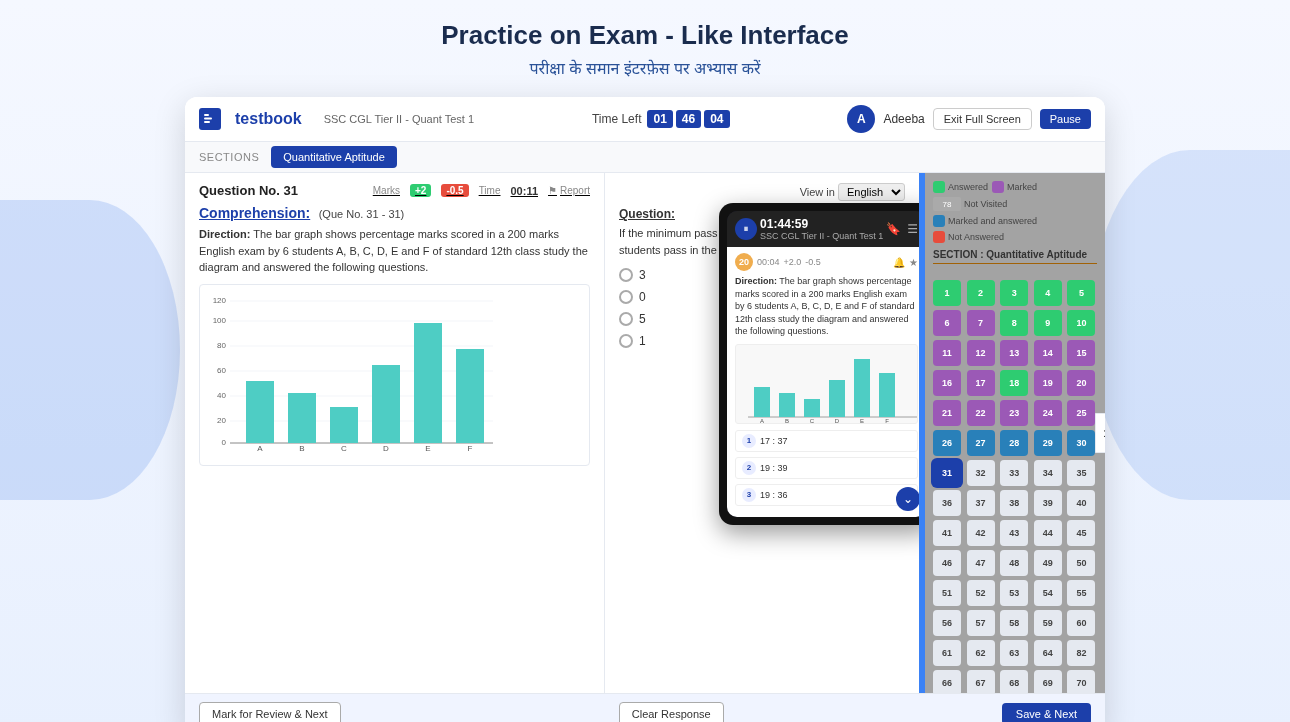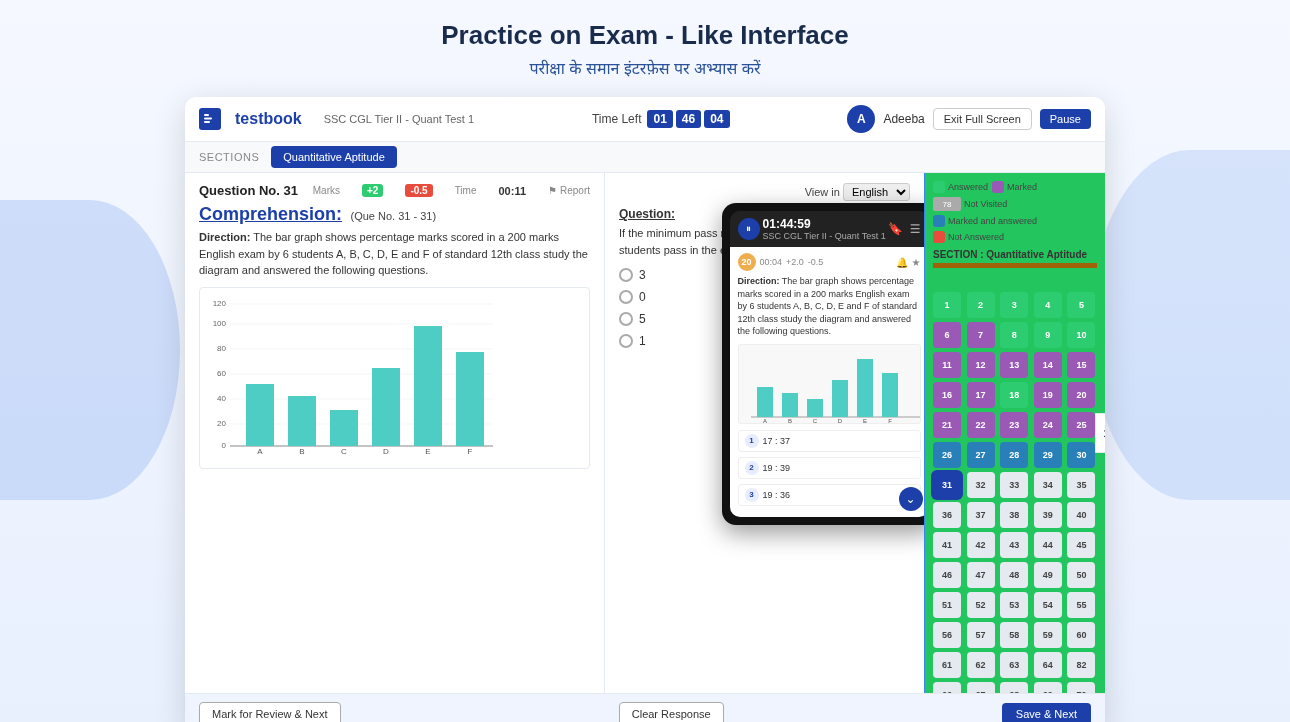--- a/index.html
+++ b/index.html
@@ -222,22 +222,23 @@
     }
 
     .question-no {
       font-size: 13px;
       font-weight: 700;
       color: #222;
     }
 
     .marks-time {
       display: flex;
-      gap: 22px;
-      align-items: center;
+      gap: 10px;
+      align-items: center;
+      text-decoration: underline;
     }
 
     .marks-label { font-size: 10px; color: #888; }
     .marks-value-pos {
       background: #2ecc71;
       color: #fff;
       font-size: 10px;
       font-weight: 700;
       padding: 1px 5px;
       border-radius: 3px;
@@ -256,21 +257,21 @@
     .report-btn {
       font-size: 10px;
       color: #888;
       cursor: pointer;
       display: flex;
       align-items: center;
       gap: 3px;
     }
 
     .comprehension-label {
-      font-size: 18px;
+      font-size: 14px;
       color: #1c3faa;
       font-weight: 600;
       text-decoration: underline;
       margin-bottom: 4px;
     }
 
     .comprehension-que {
       font-size: 11px;
       color: #444;
       margin-left: 4px;
@@ -291,21 +292,21 @@
       border: 1px solid #e5e9f0;
       padding: 8px;
       margin-bottom: 8px;
       border-radius: 4px;
     }
 
     
     .question-right {
       width: 320px;
       padding: 10px 14px;
-      border-right: 1px solid #3b82f6;
+      border-right: 6px solid #3b82f6;
       position: relative;
       overflow-y: auto;
     }
 
     .view-in {
       font-size: 11px;
       color: #444;
       text-align: right;
       margin-bottom: 6px;
     }
@@ -498,21 +499,21 @@
       display: flex;
       align-items: center;
       justify-content: center;
       color: #fff;
       font-size: 12px;
     }
 
     
     .question-palette {
       width: 180px;
-      background: #22c55e;
+      background: #a3a3a3;
       padding: 8px;
       overflow-y: auto;
       flex-shrink: 0;
     }
 
     .legend-row {
       display: flex;
       flex-wrap: wrap;
       gap: 4px;
       margin-bottom: 6px;
@@ -540,22 +541,22 @@
       align-items: center;
       justify-content: center;
       font-size: 8px;
       color: #fff;
     }
 
     .section-title {
       font-size: 10px;
       font-weight: 700;
       color: #333;
-      margin-bottom: 24px;
-      border-bottom: 5px solid #a16207;
+      margin-bottom: 16px;
+      border-bottom: 1px solid #a16207;
       padding-bottom: 3px;
     }
 
     .palette-grid {
       display: grid;
       grid-template-columns: repeat(5, 1fr);
       gap: 4px;
       margin-bottom: 8px;
     }
 

